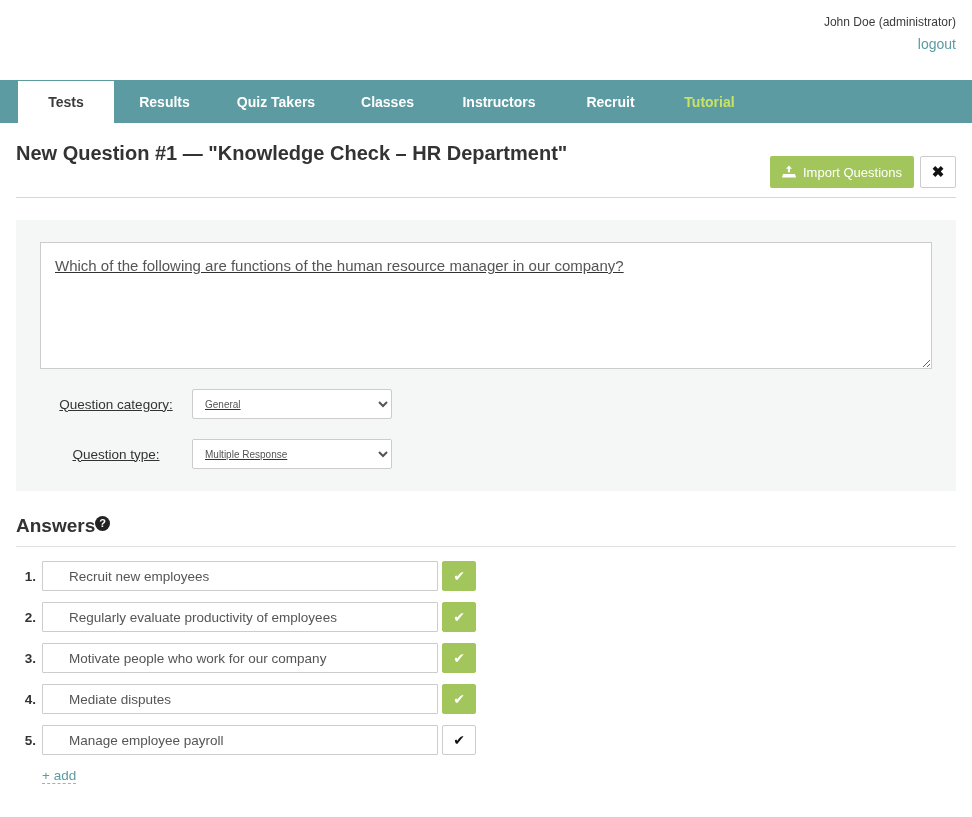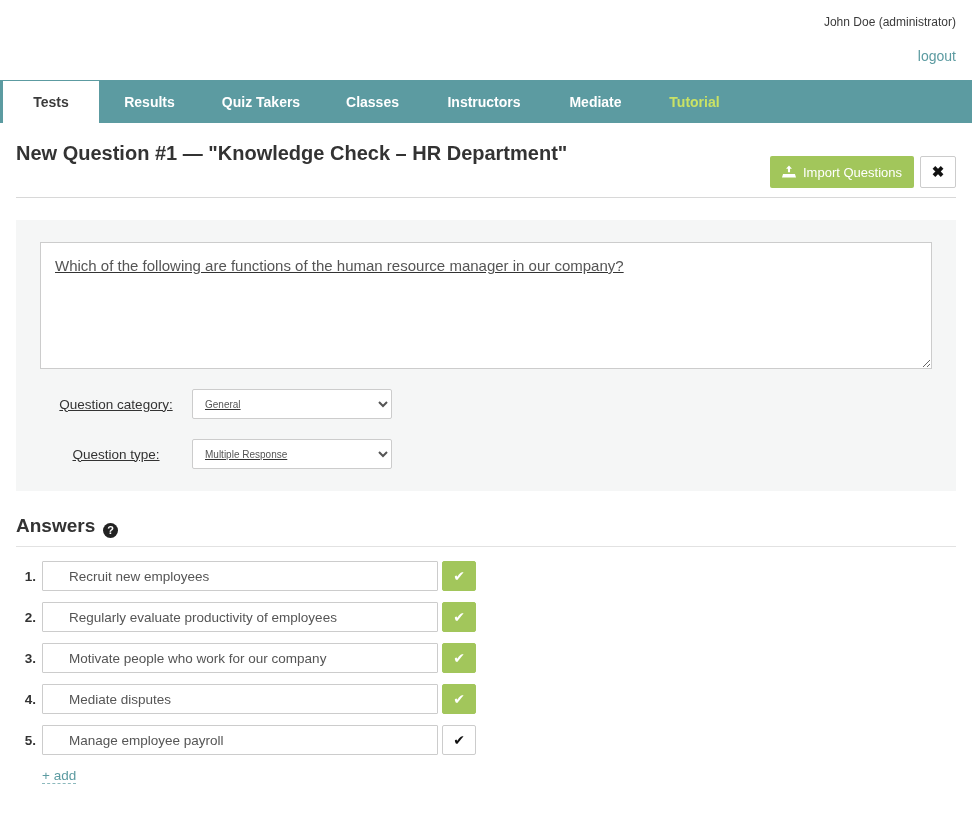--- a/index.html
+++ b/index.html
@@ -43,32 +43,32 @@
     text-align: right;
   }
   .user-name {
     display: block;
     font-size: 12px;
     color: #3b3b3b;
     line-height: 20px;
   }
   .logout-link {
     display: inline-block;
-    margin-top: 16px;
+    margin-top: 4px;
     font-size: 14px;
     color: #5c9ba1;
     text-decoration: none;
     cursor: pointer;
   }
 
   
   .navbar {
     background: #5c9ba1;
     height: 43px;
-    padding-left: 1px;
+    padding-left: 16px;
     box-sizing: border-box;
     display: flex;
     align-items: stretch;
   }
   .tab {
     display: flex;
     align-items: center;
     justify-content: center;
     width: 99px;
     font-size: 14px;
@@ -202,22 +202,22 @@
   
   .answers-section {
     margin: 24px 16px 0 16px;
   }
   .answers-heading {
     font-size: 19px;
     font-weight: bold;
     color: #333333;
     margin: 0 0 9px 0;
     display: flex;
-    align-items: flex-end;
-    gap: 8px;
+    align-items: flex-start;
+    gap: 0;
   }
   .help-icon {
     display: inline-flex;
     align-items: center;
     justify-content: center;
     width: 15px;
     height: 15px;
     border-radius: 50%;
     background: #222222;
     color: #ffffff;
@@ -302,21 +302,21 @@
     <a class="logout-link">logout</a>
   </div>
 </div>
 
 <div class="navbar" id="navbar">
     <div class="tab active">Tests</div>
     <div class="tab">Results</div>
     <div class="tab wide">Quiz Takers</div>
     <div class="tab">Classes</div>
     <div class="tab wide">Instructors</div>
-    <div class="tab">Mediate</div>
+    <div class="tab">Recruit</div>
     <div class="tab accent">Tutorial</div>
   </div>
 
 <div class="title-row">
   <h1 class="page-title">New Question #1 — "Knowledge Check – HR Department"</h1>
 </div>
 <div class="title-actions">
   <button class="btn-import">
     <span class="icon-upload">
       <svg width="14" height="14" viewBox="0 0 16 16" aria-hidden="true">

